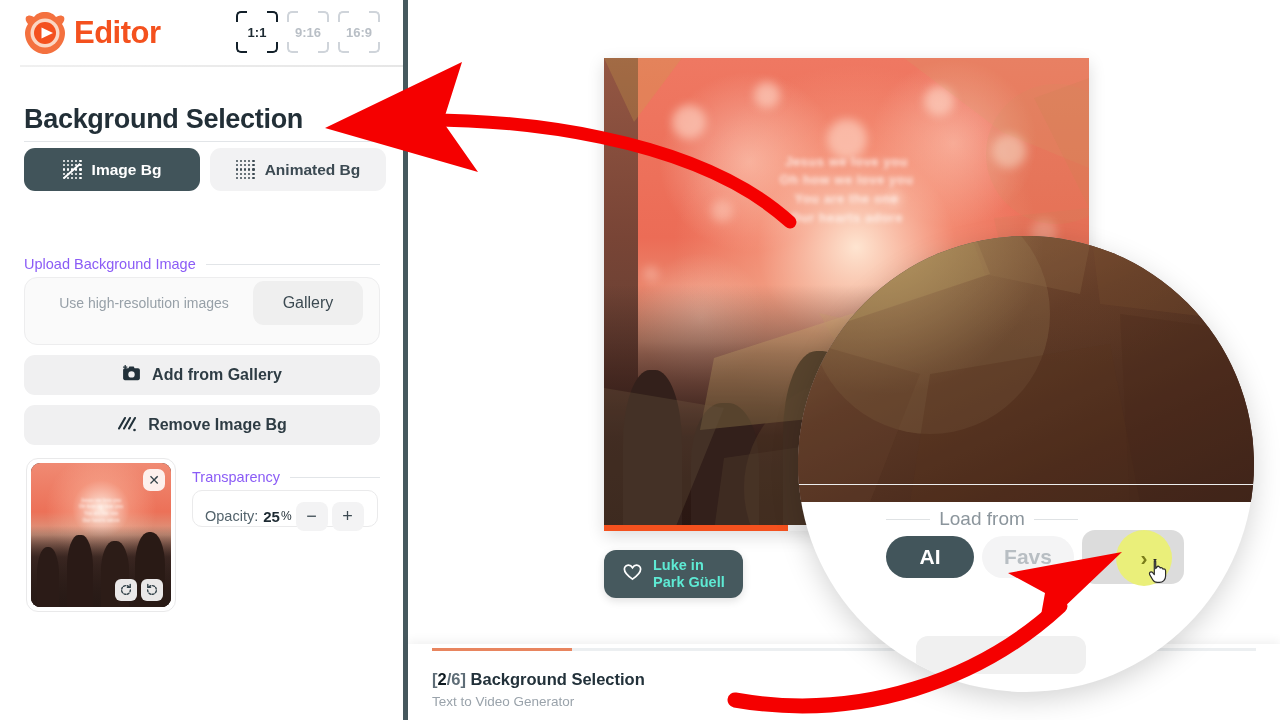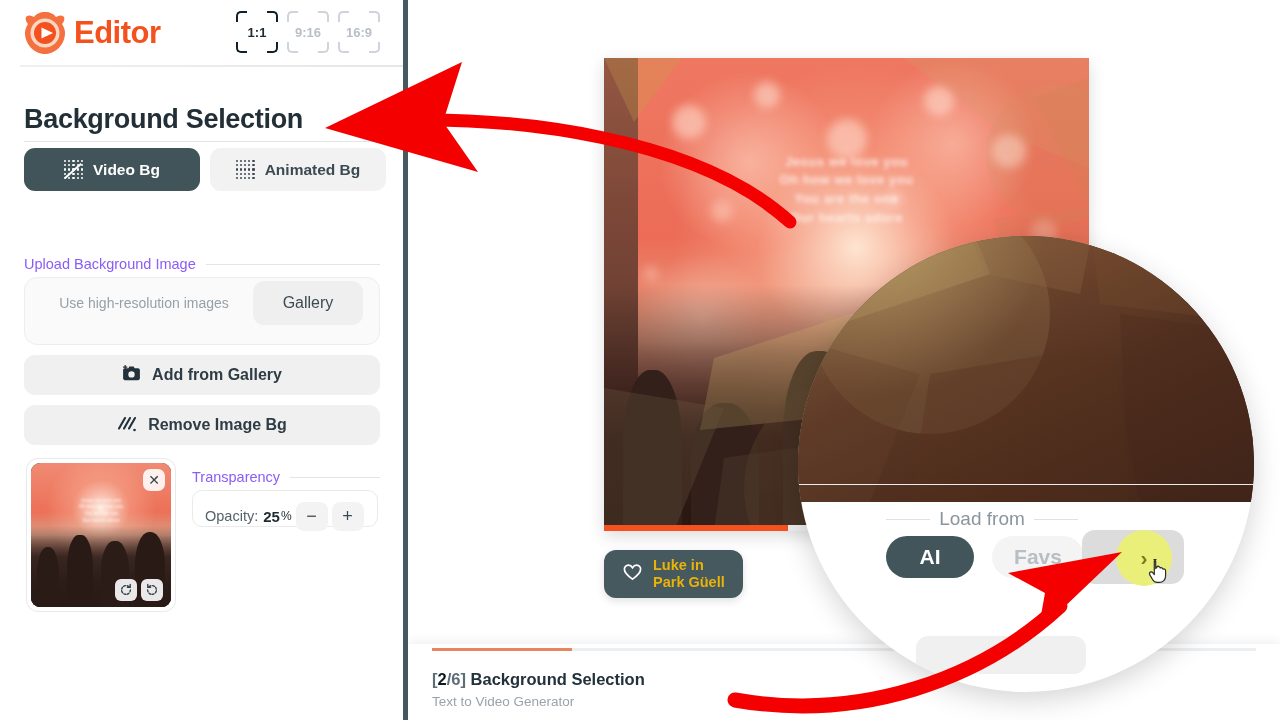--- a/index.html
+++ b/index.html
@@ -166,21 +166,21 @@
   .poly { position:absolute; }
   .poly svg { display:block; }
 
   .canvas-progress {
     position:absolute; left:0; bottom:0; width:100%; height:6px; background:#ececec;
   }
   .canvas-progress i { display:block; height:100%; background:#f4511e; }
 
   .caption-pill {
     position:absolute; left:196px; top:550px; min-width:138px; height:48px;
-    background:#46595e; color:#eab308; border-radius:12px;
+    background:#46595e; color:#5eead4; border-radius:12px;
     display:flex; align-items:center; gap:10px; padding:0 18px;
     font-size:14.5px; line-height:1.2; font-weight:600;
     box-shadow:0 3px 8px rgba(0,0,0,0.12);
   }
 
   
   .bottombar { position:absolute; left:0; bottom:0; width:872px; height:76px; background:#fff;
                box-shadow:0 -3px 10px rgba(0,0,0,0.06); }
   .bottom-track { position:absolute; left:24px; top:4px; width:824px; height:3px; background:#eceff1; }
   .bottom-track i { display:block; height:100%; background:#e8855f; }
@@ -216,21 +216,21 @@
       radial-gradient(circle at 22% 30%, rgba(212,180,120,0.55) 0%, rgba(212,180,120,0) 34%),
       radial-gradient(circle at 62% 18%, rgba(120,70,45,0.6) 0%, rgba(120,70,45,0) 40%),
       linear-gradient(155deg,#6e4a32 0%,#8a6442 24%,#5d3a26 52%,#4a2a1c 78%,#3c231a 100%);
   }
   .mag-row {
     position:absolute; left:68px; top:272px; width:330px; height:104px;
   }
   .loadfrom-label-row { position:absolute; left:20px; top:0; width:192px; display:flex; align-items:center; gap:9px;}
   .loadfrom-label { font-size:19px; color:#8b959c; white-space:nowrap; }
   .lf-rule { height:1px; background:#dfe2e4; flex:1; }
-  .lf-seg { position:absolute; left:20px; top:28px; display:flex; gap:18px; }
+  .lf-seg { position:absolute; left:20px; top:28px; display:flex; gap:8px; }
   .lf-btn { height:42px; border-radius:21px; display:flex; align-items:center; justify-content:center;
             font-size:21px; font-weight:bold; }
   .lf-btn.on { width:88px; background:#42555b; color:#fff; }
   .lf-btn.off{ width:92px; background:#f4f4f5; color:#b8bec3; }
   .next-ghost {
     position:absolute; left:216px; top:22px; width:102px; height:54px; border-radius:13px; background:#dcdcdc;
   }
   .hl-dot {
     position:absolute; left:250px; top:22px; width:56px; height:56px; border-radius:50%;
     background:#eaef7a;
@@ -316,21 +316,21 @@
             <i></i>
             <i></i>
             <i></i>
           <i></i>
             <i></i>
             <i></i>
             <i></i>
             <i></i>
           <span class="slash"></span>
         </span>
-        <span>Video Bg</span>
+        <span>Image Bg</span>
       </div>
       <div class="seg-btn ghost">
         <span class="dotgrid">
           <i></i>
             <i></i>
             <i></i>
             <i></i>
             <i></i>
           <i></i>
             <i></i>

